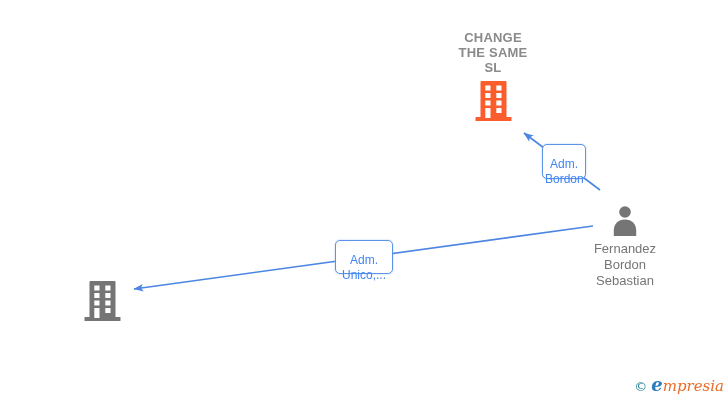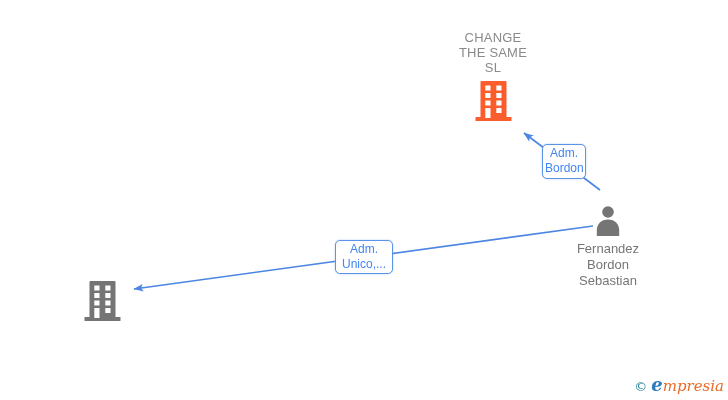--- a/index.html
+++ b/index.html
@@ -4,32 +4,32 @@
 <style>
   html,body{margin:0;padding:0;}
   body{
     width:728px;height:400px;overflow:hidden;background:#ffffff;
     font-family:"Liberation Sans", sans-serif;
   }
   .stage{position:relative;width:728px;height:400px;background:#ffffff;}
   .edges-layer{position:absolute;left:0;top:0;width:728px;height:400px;z-index:1;}
   .node{position:absolute;z-index:2;display:flex;flex-direction:column;align-items:center;}
   .node-label{text-align:center;}
-  .company-label{font-size:13px;font-weight:400;color:#8a8a8a;line-height:15px;letter-spacing:.2px;}
+  .company-label{font-size:13px;font-weight:700;color:#8a8a8a;line-height:15px;letter-spacing:.2px;}
   .person-label{font-size:13px;font-weight:400;color:#757575;line-height:16px;}
   .icon-gap-below{margin-top:6px;}
   .icon-gap-above{margin-top:5px;}
   .bld-orange{fill:#fb5d2d;}
   .bld-gray{fill:#757575;}
   .person-fill{fill:#757575;}
   .edge-label{
     position:absolute;z-index:3;box-sizing:border-box;
     background:#ffffff;border:1.5px solid #5b93e8;border-radius:5px;
     color:#4285f4;font-size:12px;line-height:15px;text-align:center;
-    padding:1px 2px;box-shadow:0 0 2px rgba(91,147,232,.45);
+    padding:12px 2px;box-shadow:0 0 2px rgba(91,147,232,.45);
   }
   .edge-label-top{left:542px;top:144px;width:44px;height:35px;}
   .edge-label-left{left:335px;top:240px;width:58px;height:34px;}
   .watermark{
     position:absolute;right:4px;bottom:5px;z-index:2;
     font-family:"DejaVu Serif", serif;font-style:italic;white-space:nowrap;margin-top:44px;
   }
   .wm-copy{color:#1a7f93;font-style:normal;font-size:13px;margin-right:4px;font-family:"DejaVu Sans",sans-serif;}
   .wm-first{color:#2c7bbf;font-size:18px;font-weight:700;}
   .wm-rest{color:#e96c27;font-size:15px;}
@@ -66,21 +66,21 @@
         <rect x="10.3" y="12" width="5.2" height="5"></rect>
         <rect x="21.3" y="12" width="5.2" height="5"></rect>
         <rect x="10.3" y="19.5" width="5.2" height="5"></rect>
         <rect x="21.3" y="19.5" width="5.2" height="5"></rect>
         <rect x="10.3" y="27" width="5.2" height="10"></rect>
         <rect x="21.3" y="27" width="5.2" height="5"></rect>
       </g>
     </svg>
   </div>
 
-  <div class="node" style="left:548px;top:206px;width:120px;align-items:center;">
+  <div class="node" style="left:565px;top:206px;width:120px;align-items:center;">
     <svg width="26" height="30" viewBox="0 0 26 30">
       <g class="person-fill">
         <circle cx="13" cy="6" r="5.8"></circle>
         <path d="M13 13.5 C6.2 13.5 1.8 18 1.8 24.5 L1.8 30 L24.2 30 L24.2 24.5 C24.2 18 19.8 13.5 13 13.5 Z"></path>
       </g>
     </svg>
     <div class="node-label person-label icon-gap-above">
       <div>Fernandez</div>
       <div>Bordon</div>
       <div>Sebastian</div>

